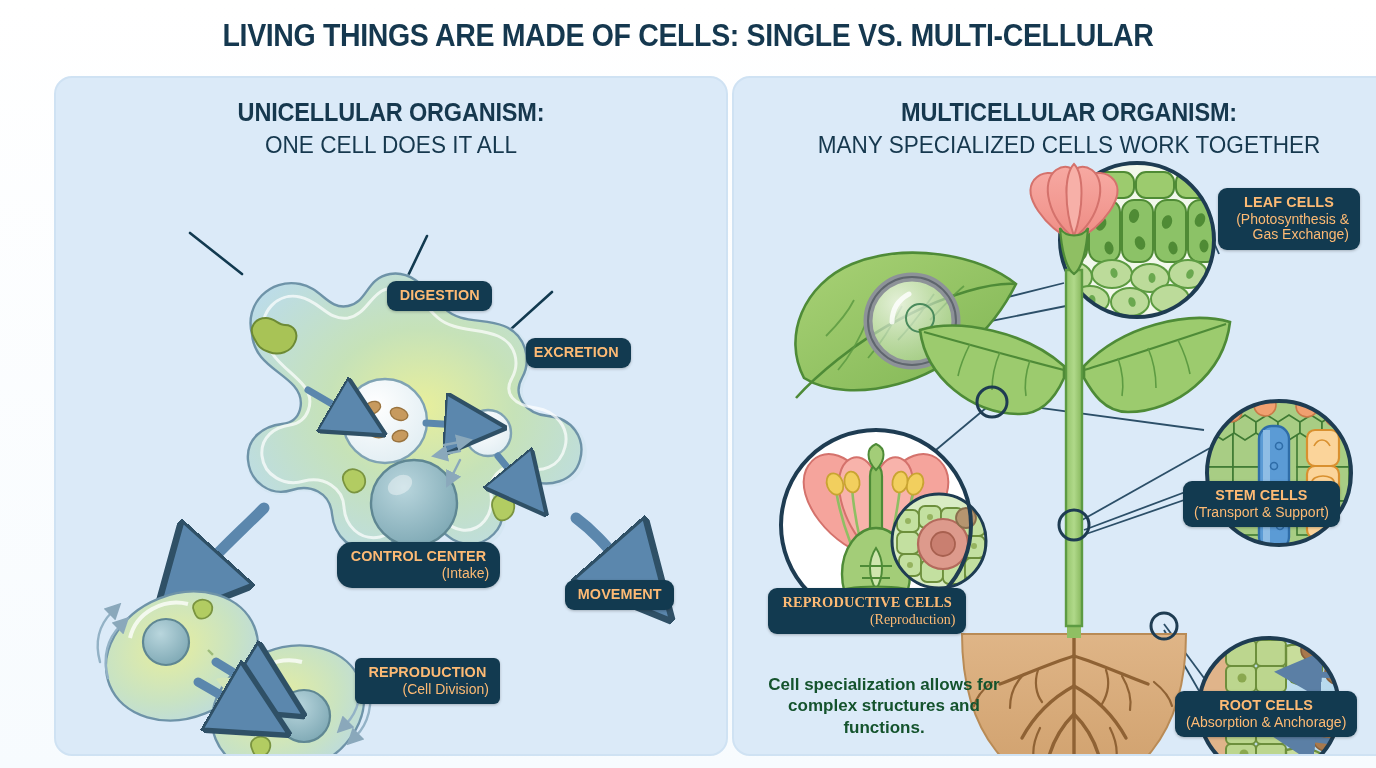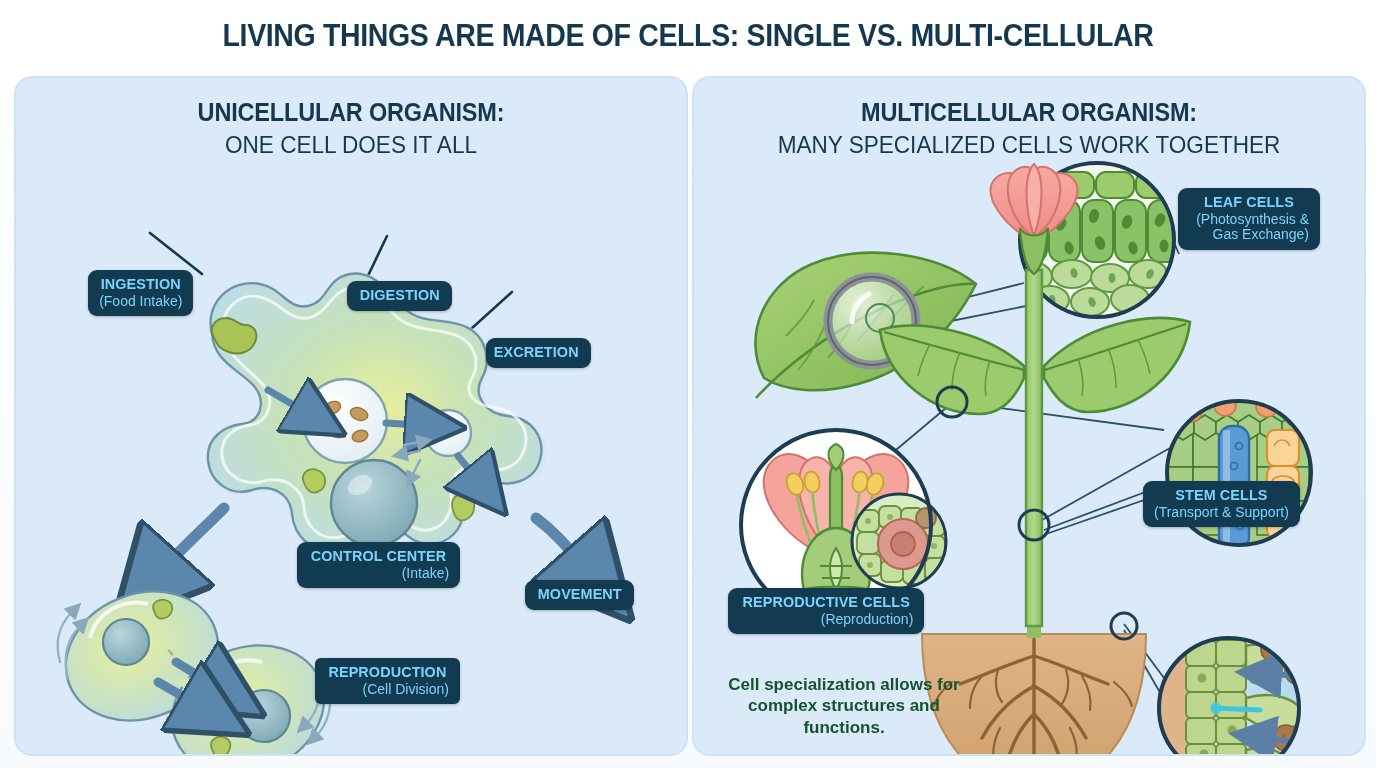--- a/index.html
+++ b/index.html
@@ -38,20 +38,21 @@
   
   .panel {
     position: absolute;
     top: 76px;
     width: 670px;
     height: 676px;
     background: #dbeaf8;
     border: 2px solid #cfe2f3;
     border-radius: 18px;
     overflow: hidden;
+    margin-left: 40px;
   }
   .panel-left { left: 14px; }
   .panel-right { left: 692px; }
 
   .panel-title {
     position: absolute;
     left: 0;
     width: 100%;
     text-align: center;
     color: #16384e;
@@ -70,21 +71,21 @@
     margin-top: 4px;
     transform: scaleX(0.94);
   }
   .pt-left  { top: 20px; }
   .pt-right { top: 20px; }
 
   
   .chip {
     position: absolute;
     background: #123a50;
-    color: #7dd3fc;
+    color: #fdba74;
     border-radius: 9px;
     padding: 6px 11px 7px 11px;
     text-align: center;
     line-height: 1.12;
     box-shadow: 0 1px 3px rgba(0,0,0,0.25);
     z-index: 30;
   }
   .chip .chip-title {
     display: block;
     font-size: 15px;
@@ -270,38 +271,34 @@
         <g stroke="#93b2c6" stroke-width="2.4" fill="none" stroke-linecap="round" marker-end="url(#arwThin)">
           <path d="M44,584 C38,562 44,546 56,534"></path>
           <path d="M52,600 C46,578 52,560 64,548"></path>
           <path d="M312,604 C318,626 312,646 300,658"></path>
           <path d="M300,592 C308,614 302,634 290,646"></path>
           <path d="M260,702 C238,712 212,710 194,700"></path>
         </g>
       </g>
     </svg>
 
-    <div class="chip" style="left:72px; top:192px;">
-      <span class="chip-title">INGESTION</span>
-      <span class="chip-sub">(Food Intake)</span>
-    </div>
 
     <div class="chip" style="left:331px; top:203px;">
       <span class="chip-title">DIGESTION</span>
     </div>
 
     <div class="chip" style="left:470px; top:260px;padding-left:6px;">
       <span class="chip-title">EXCRETION</span>
     </div>
 
     <div class="chip" style="left:509px; top:502px;">
       <span class="chip-title">MOVEMENT</span>
     </div>
 
-    <div class="chip" style="left:281px; top:464px;">
+    <div class="chip" style="left:281px; top:464px;border-radius:15px;">
       <span class="chip-title">CONTROL CENTER</span>
       <span class="chip-sub">(Intake)</span>
     </div>
 
     <div class="chip" style="left:299px; top:580px;border-radius:6px;">
       <span class="chip-title">REPRODUCTION</span>
       <span class="chip-sub">(Cell Division)</span>
     </div>
   </div>
 
@@ -690,22 +687,26 @@
     <div class="chip wrap" style="left:484px; top:110px; width:120px;">
       <span class="chip-title">LEAF CELLS</span>
       <span class="chip-sub">(Photosynthesis &amp; Gas Exchange)</span>
     </div>
 
     <div class="chip" style="left:449px; top:403px;">
       <span class="chip-title">STEM CELLS</span>
       <span class="chip-sub">(Transport &amp; Support)</span>
     </div>
 
-
-    <div class="chip" style="left:34px; top:510px;">
+    <div class="chip" style="left:441px; top:613px;">
+      <span class="chip-title">ROOT CELLS</span>
+      <span class="chip-sub">(Absorption &amp; Anchorage)</span>
+    </div>
+
+    <div class="chip" style="left:34px; top:510px;font-family:Liberation Serif, serif;">
       <span class="chip-title">REPRODUCTIVE CELLS</span>
       <span class="chip-sub">(Reproduction)</span>
     </div>
 
     <div class="caption-note" style="left:34px; top:596px; width:232px;">Cell specialization allows for complex structures and functions.</div>
   </div>
 
 </div>
 
 </body></html>

